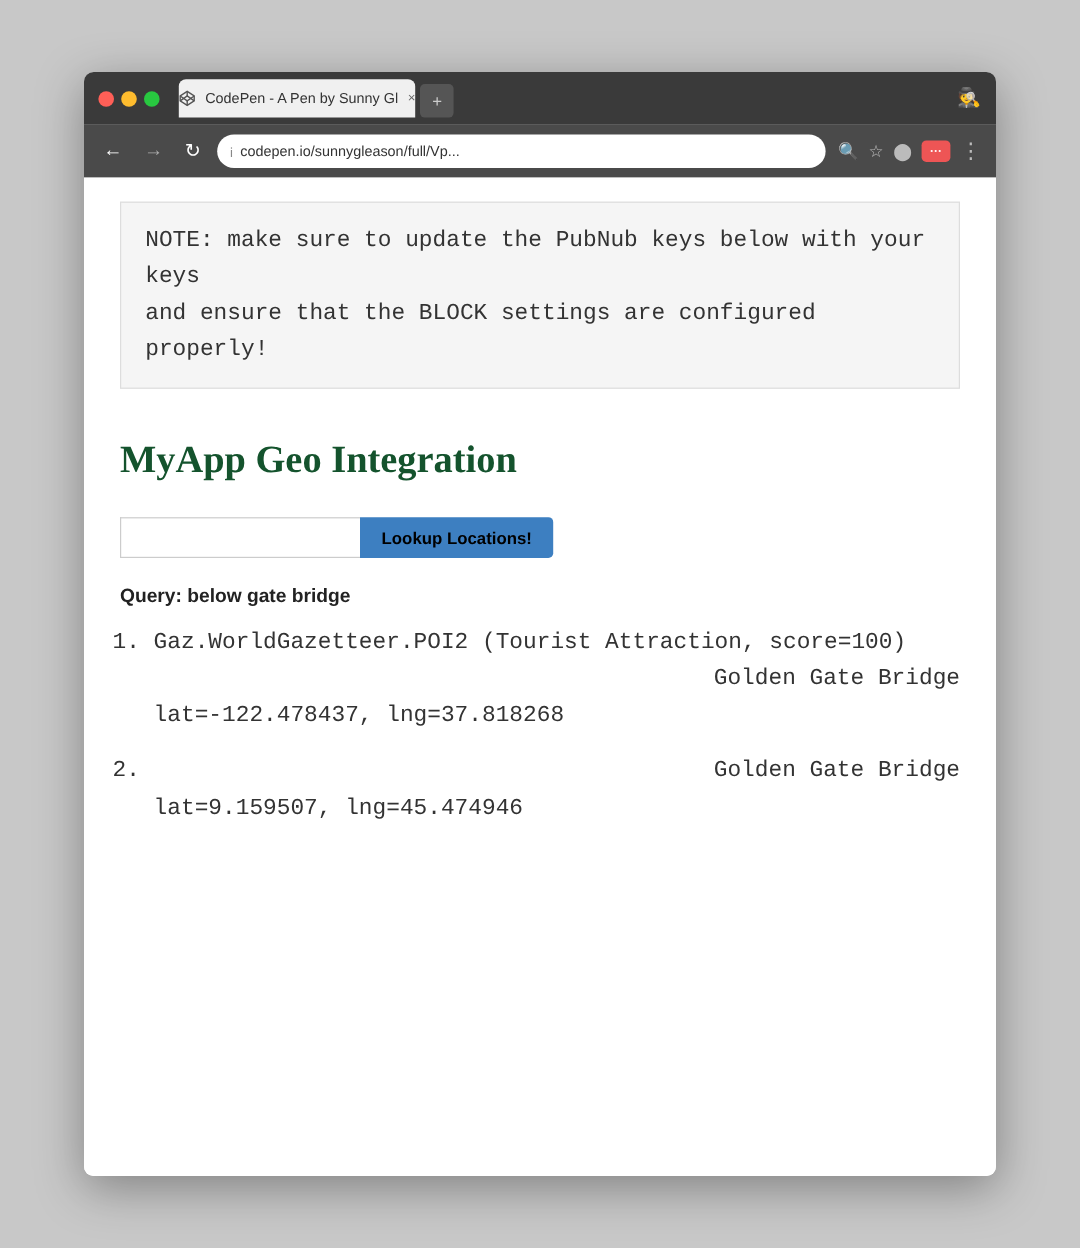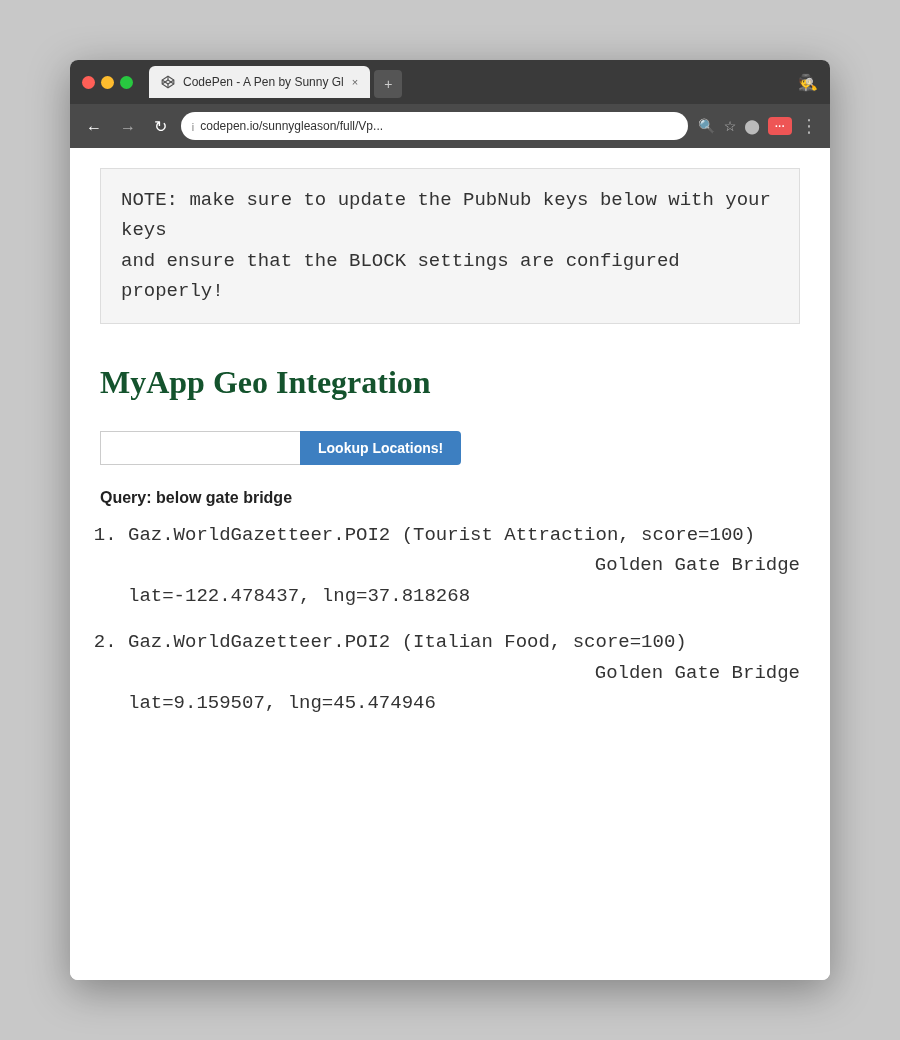--- a/index.html
+++ b/index.html
@@ -57,21 +57,21 @@
       flex: 1;
       margin-left: 8px;
     }
 
     .tab {
       background: #f0f0f0;
       height: 32px;
       border-radius: 6px 6px 0 0;
       display: flex;
       align-items: center;
-      padding: 0 12px;
+      padding: 0 0;
       gap: 8px;
       font-size: 12px;
       color: #333;
       min-width: 180px;
     }
 
     .tab-close {
       margin-left: auto;
       font-size: 11px;
       color: #666;
@@ -218,21 +218,21 @@
       height: 34px;
       border: 1px solid #ccc;
       border-right: none;
       padding: 4px 8px;
       font-size: 14px;
       outline: none;
     }
 
     .lookup-btn {
       background: #3d7fc1;
-      color: #ffffff;
+      color: #000000;
       border: none;
       height: 34px;
       padding: 0 18px;
       font-size: 14px;
       font-weight: bold;
       cursor: pointer;
       border-radius: 0 4px 4px 0;
     }
 
     .query-label {
@@ -350,21 +350,20 @@
 
       <div class="query-label">Query: below gate bridge</div>
 
       <ol class="results-list">
         <li>
           <span class="result-title">Gaz.WorldGazetteer.POI2 (Tourist Attraction, score=100)</span>
           <span class="result-name">Golden Gate Bridge</span>
           <span class="result-coords">lat=-122.478437, lng=37.818268</span>
         </li>
         <li>
-          <span class="result-title">Gaz.WorldGazetteer.POI2 (Italian Food, score=100)</span>
           <span class="result-name">Golden Gate Bridge</span>
           <span class="result-coords">lat=9.159507, lng=45.474946</span>
         </li>
       </ol>
 
     </div>
   </div>
 </div>
 
 </body></html>

